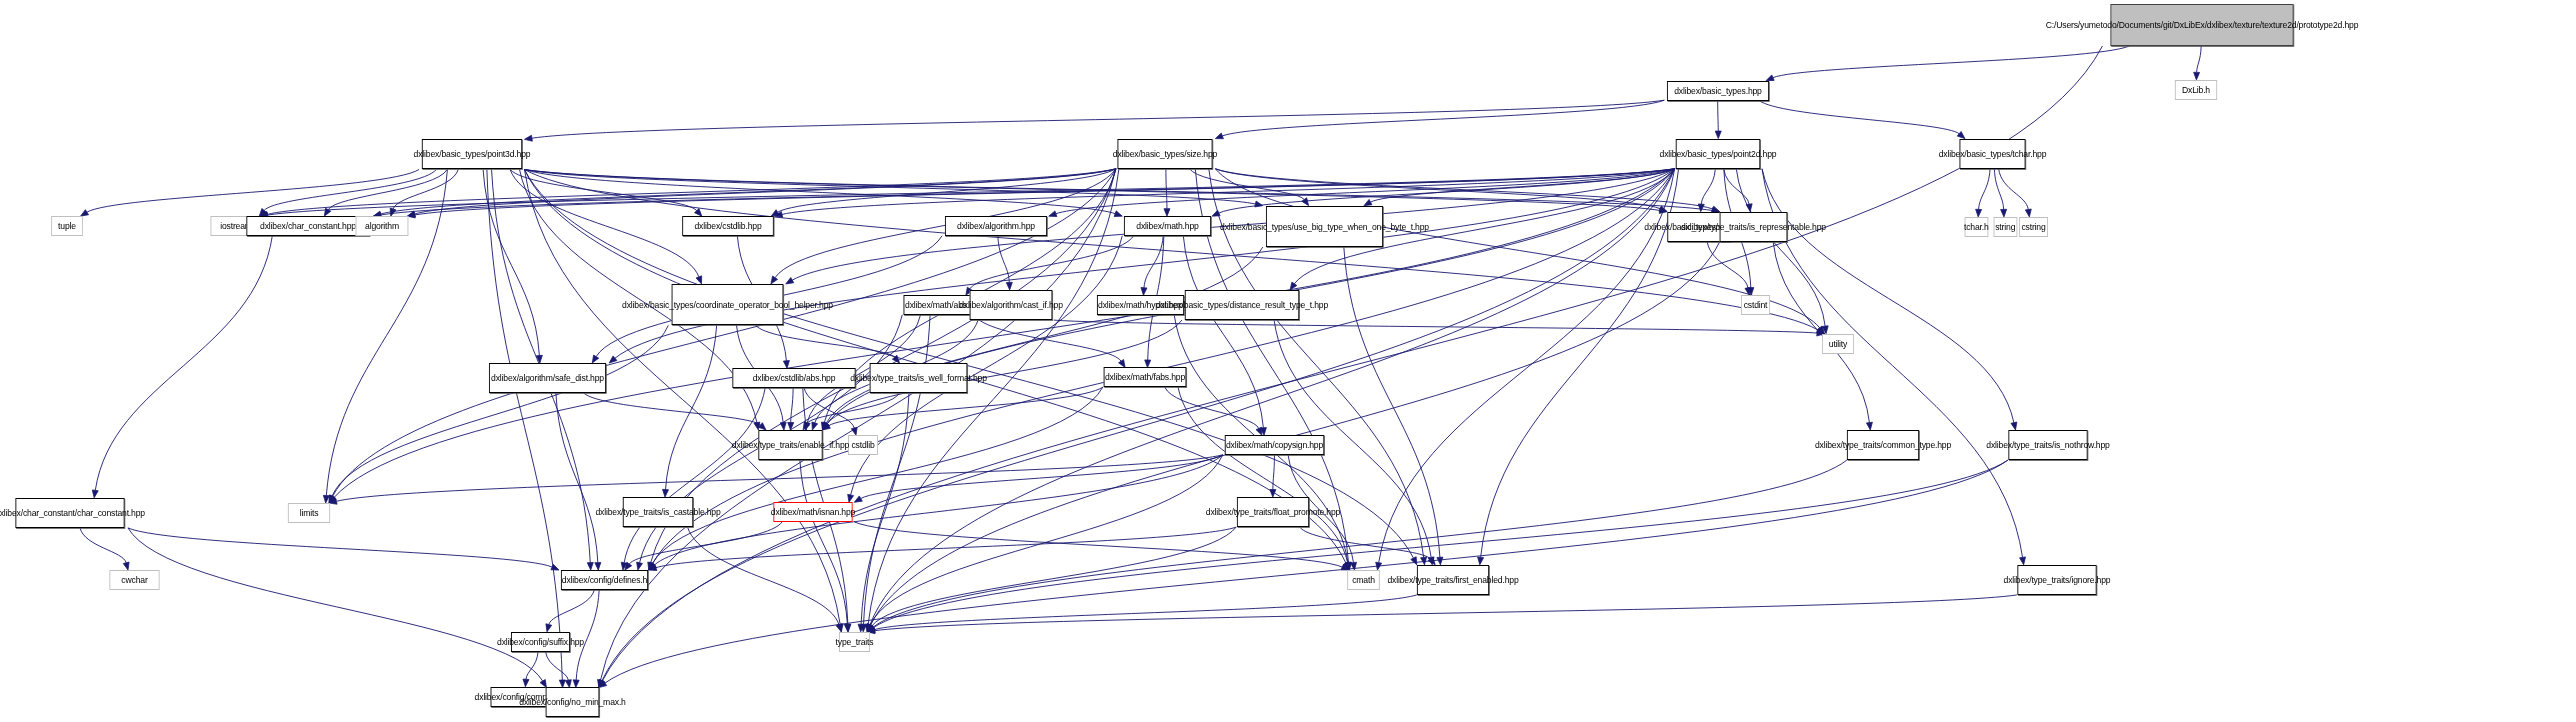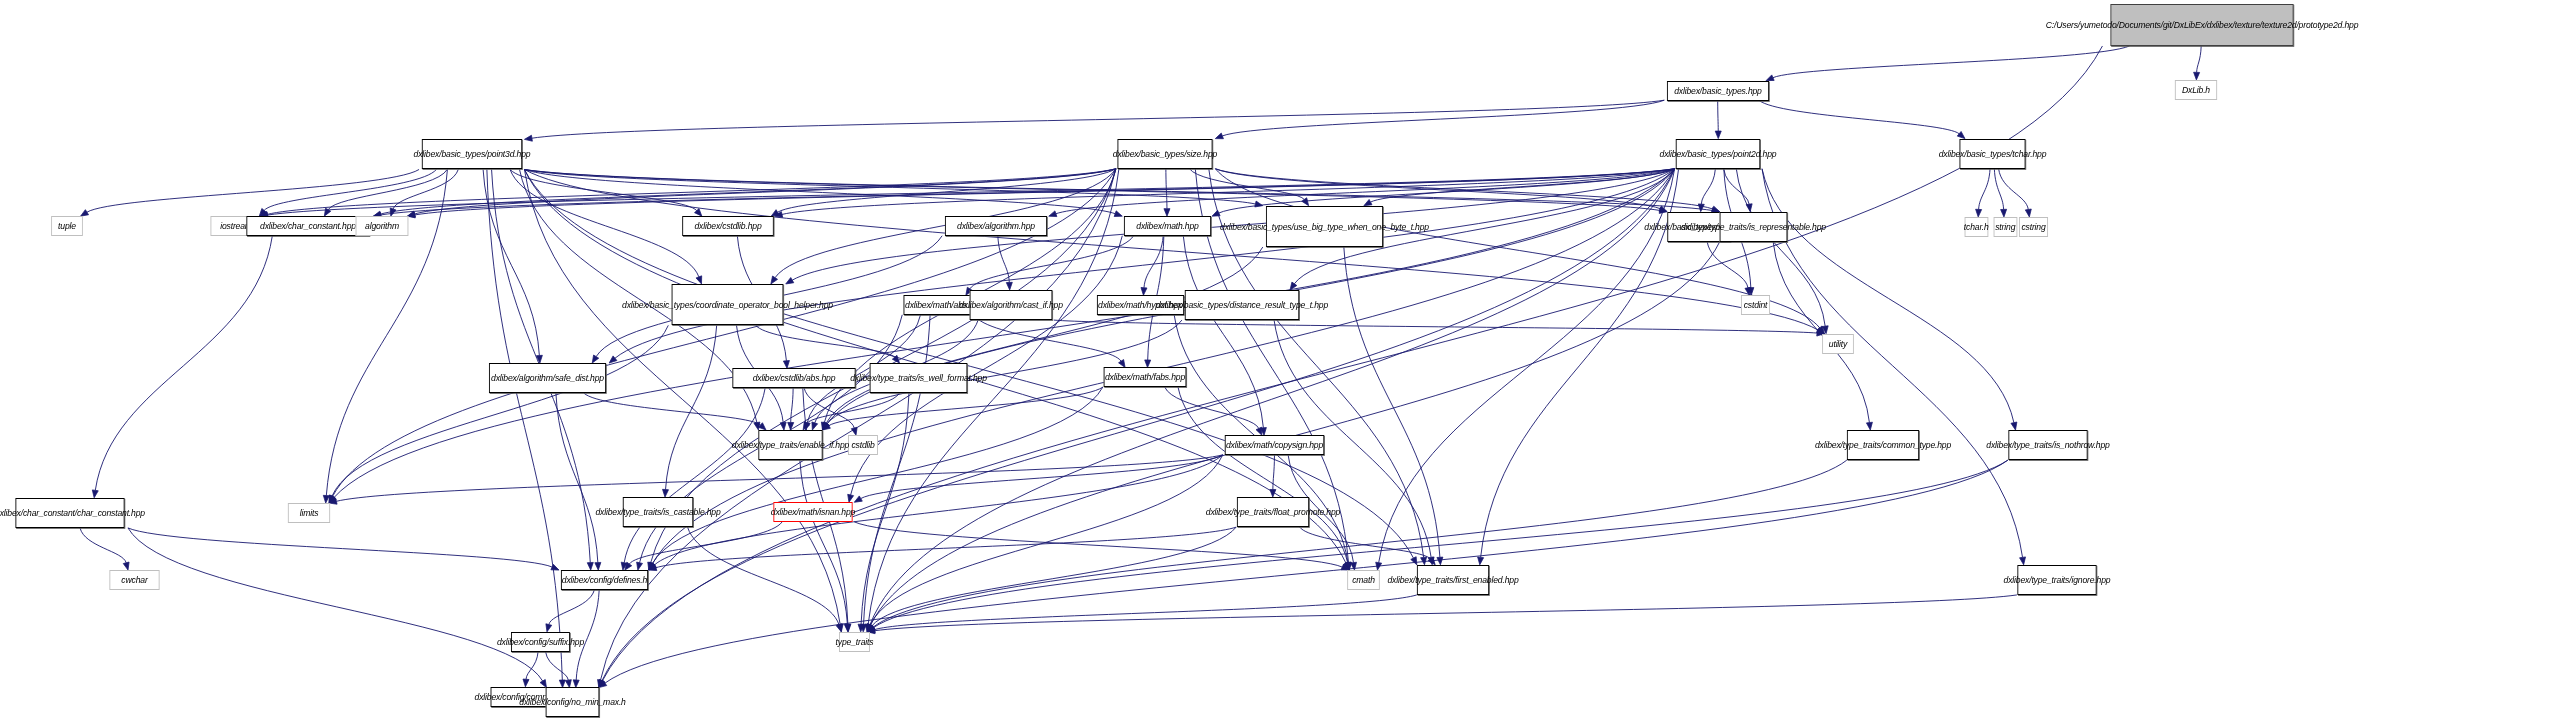--- a/index.html
+++ b/index.html
@@ -1,18 +1,18 @@
 <!DOCTYPE html>
 <html style="font-size:12px"><head>
 <meta charset="utf-8">
 <style>
   html, body { margin: 0; padding: 0; background: #ffffff; }
   body { width: 2576px; height: 723px; position: relative; overflow: hidden;
          font-family: "Liberation Sans", "DejaVu Sans", sans-serif; }
-  #graph { position: absolute; left: 0; top: 0; width: 2576px; height: 723px; font-style: italic; }
+  #graph { position: absolute; left: 0; top: 0; width: 2576px; height: 723px; }
   #edges { position: absolute; left: 0; top: 0; }
   .node { position: absolute; box-sizing: border-box; background: #ffffff;
           border: 0.8px solid #000000; box-shadow: 0.8px 0.8px 0 #555;
           display: flex; align-items: center; justify-content: center;
           text-align: center; font-size: 9.8px; line-height: 11.3px; color: #000;
           white-space: pre; letter-spacing: -0.2px; cursor: pointer;
           transform: scaleX(0.88); transform-origin: center; }
   .node.root { background: #bfbfbf; border-color: #404040; }
   .node.ext { border-color: #bfbfbf; box-shadow: none; color: #000; }
   .node.red { border-color: #ff0000; box-shadow: none; }

